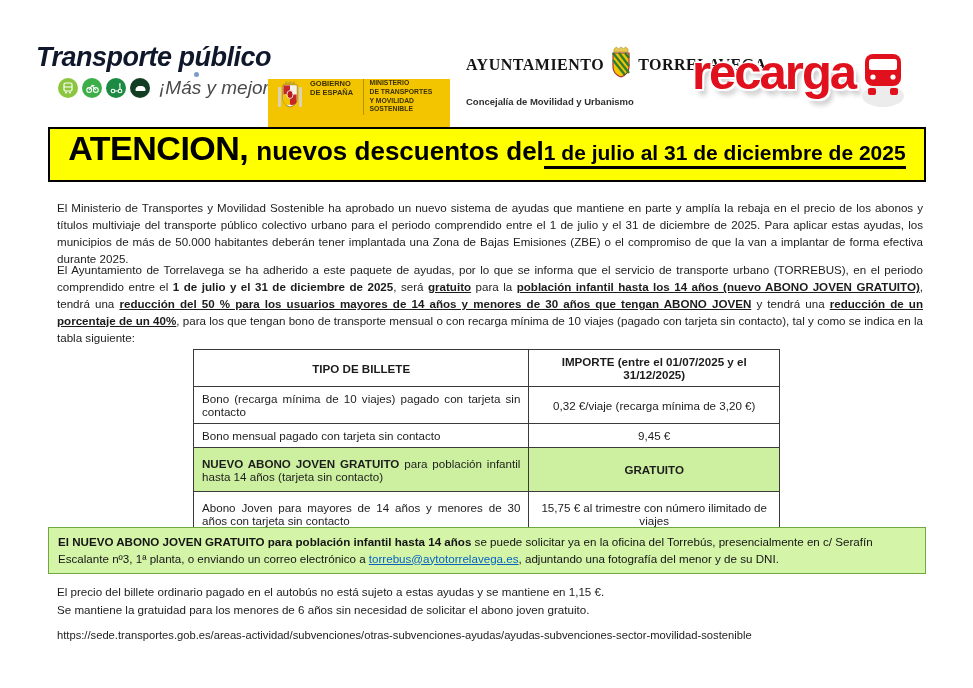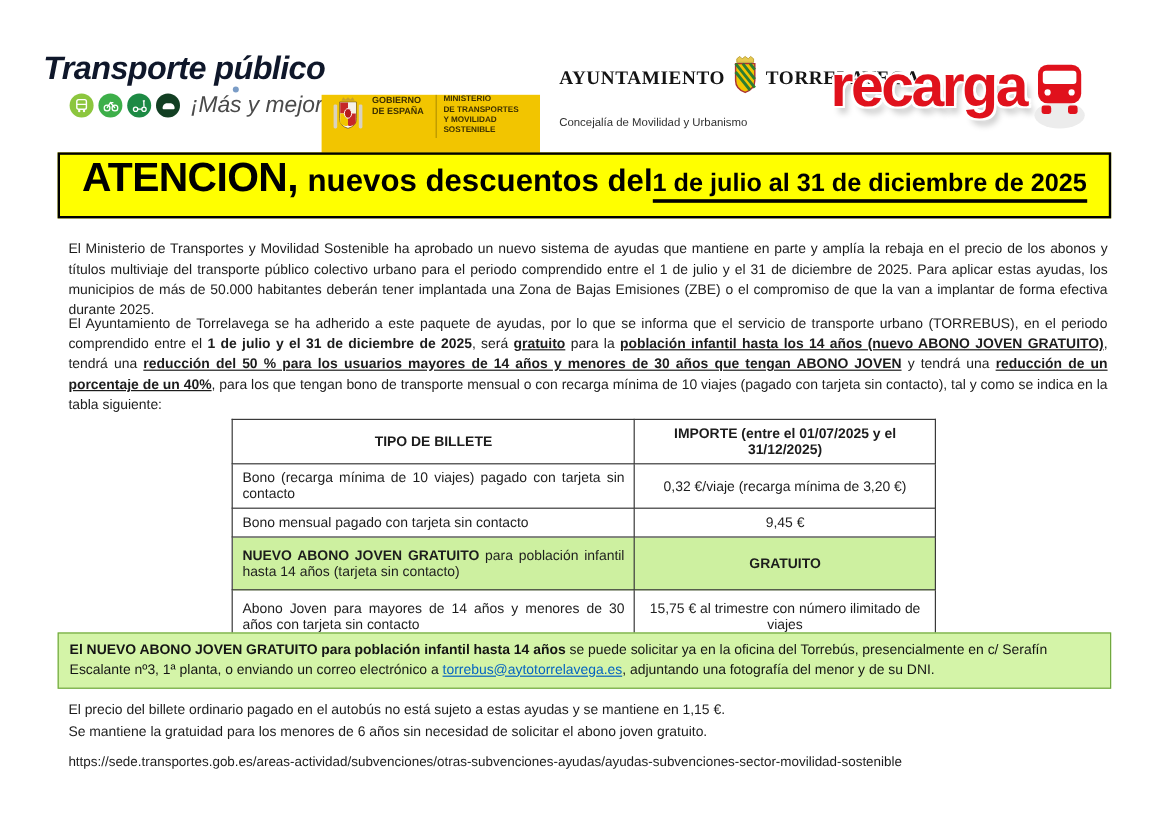--- a/index.html
+++ b/index.html
@@ -29,21 +29,21 @@
 
   .gov-logo{position:absolute;left:268px;top:55px;width:182px;height:50px;background:var(--gov-yellow);display:flex;align-items:flex-start;margin-top:24px;}
   .gov-arms{margin-left:8px;flex:0 0 auto;}
   .gov-name{font-size:7.5px;font-weight:bold;color:#3d3000;line-height:1.25;margin-left:6px;width:52px;}
   .gov-divider{width:1px;height:36px;background:rgba(0,0,0,0.25);margin:0 6px;}
   .gov-ministry{font-size:6.8px;font-weight:bold;color:#3d3000;line-height:1.3;}
 
   .ayto-logo{position:absolute;left:466px;top:46px;width:210px;}
   .ayto-line{display:flex;align-items:center;gap:4px;}
   .ayto-word{font-family:"Liberation Serif",serif;font-weight:600;font-size:16px;letter-spacing:0.5px;color:#141414;white-space:nowrap;}
-  .ayto-sub{font-size:9.5px;font-weight:normal;color:#2f2f2f;margin-top:12px;white-space:nowrap;}
+  .ayto-sub{font-size:9.5px;font-weight:bold;color:#2f2f2f;margin-top:12px;white-space:nowrap;}
 
   .torrebus-logo{position:absolute;left:692px;top:44px;display:flex;align-items:flex-start;gap:4px;}
   .torrebus-word{font-size:49px;font-weight:800;color:var(--torrebus-red);letter-spacing:-2px;white-space:nowrap;
     text-shadow:2px 2px 0 #fff,-2px 2px 0 #fff,2px -2px 0 #fff,4px 6px 5px rgba(0,0,0,0.22);}
   .torrebus-bus{margin-top:6px;}
 
   
   .banner{position:absolute;left:48px;top:127px;width:878px;height:55px;background:var(--banner-yellow);
     border:2px solid #000;display:flex;justify-content:center;}
   .banner-inner{display:flex;align-items:baseline;white-space:nowrap;}

